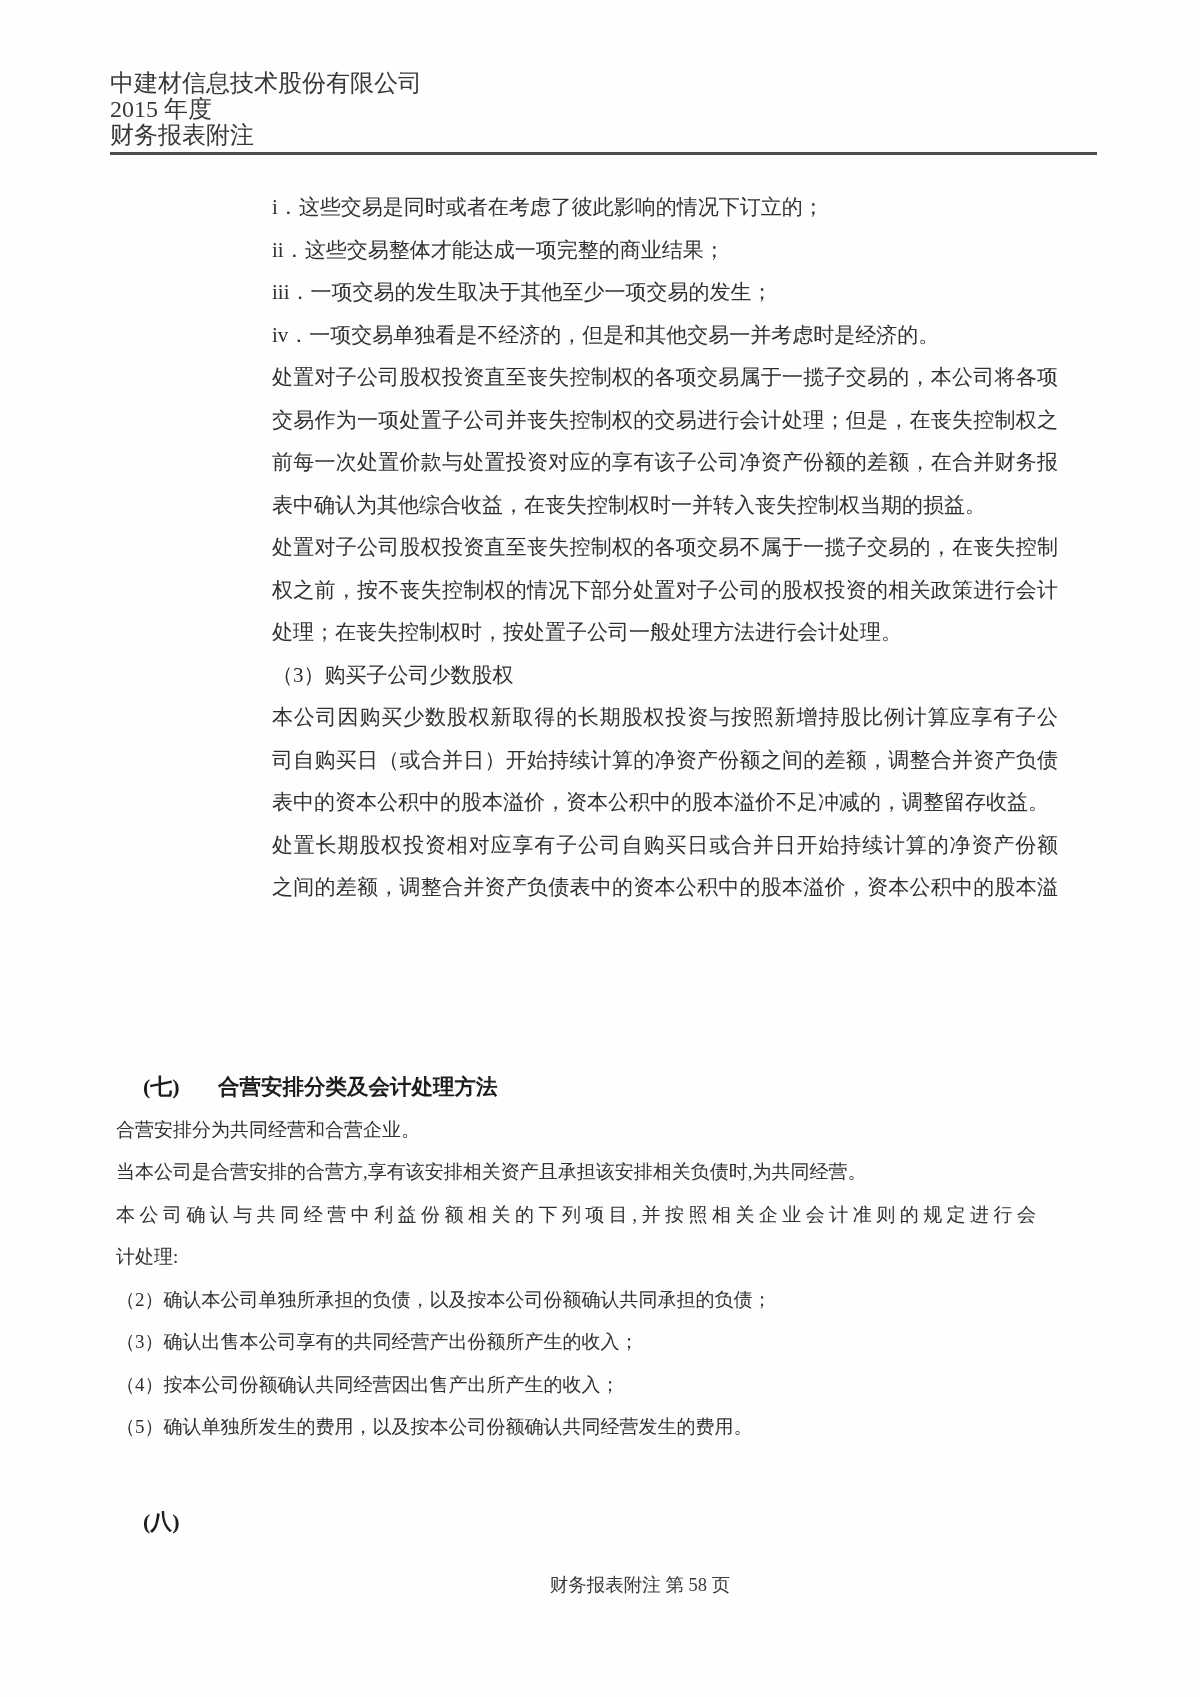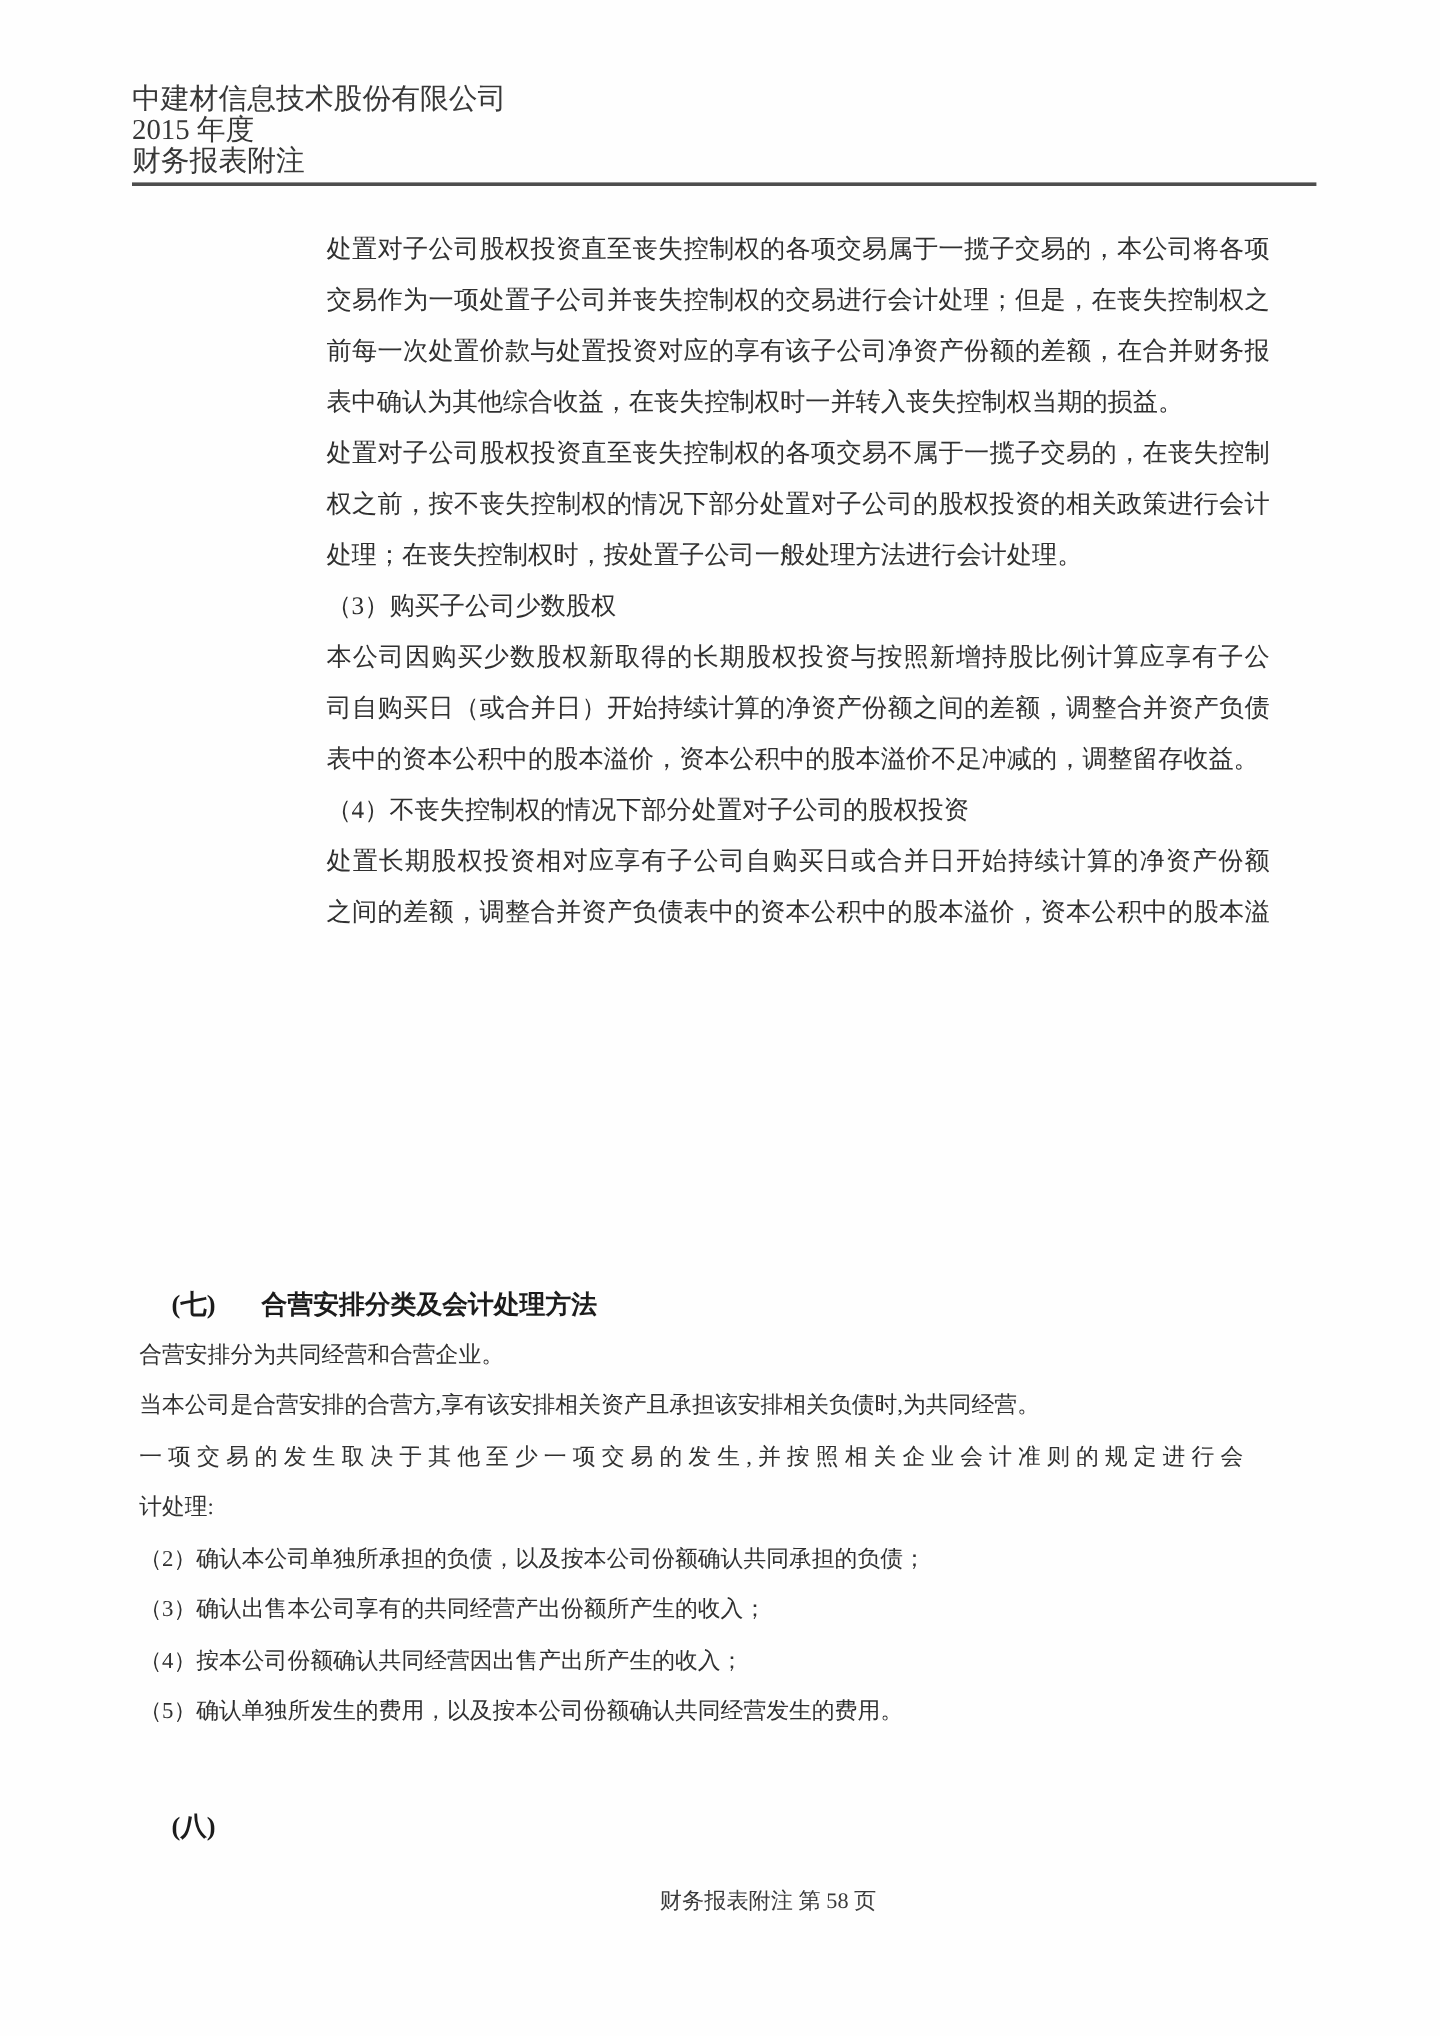--- a/index.html
+++ b/index.html
@@ -104,44 +104,49 @@
   <div class="doc-header">
     <div>中建材信息技术股份有限公司</div>
     <div>2015 年度</div>
     <div>财务报表附注</div>
   </div>
 
   <div class="header-rule"></div>
 
   <div class="upper-block">
     <div>
+        <div class="line">i．这些交易是同时或者在考虑了彼此影响的情况下订立的；</div>
+        <div class="line">ii．这些交易整体才能达成一项完整的商业结果；</div>
+        <div class="line">iii．一项交易的发生取决于其他至少一项交易的发生；</div>
+        <div class="line">iv．一项交易单独看是不经济的，但是和其他交易一并考虑时是经济的。</div>
+      </div>
+    <div>
         <div class="line fill">处置对子公司股权投资直至丧失控制权的各项交易属于一揽子交易的，本公司将各项</div>
         <div class="line fill">交易作为一项处置子公司并丧失控制权的交易进行会计处理；但是，在丧失控制权之</div>
         <div class="line fill">前每一次处置价款与处置投资对应的享有该子公司净资产份额的差额，在合并财务报</div>
         <div class="line">表中确认为其他综合收益，在丧失控制权时一并转入丧失控制权当期的损益。</div>
         <div class="line fill">处置对子公司股权投资直至丧失控制权的各项交易不属于一揽子交易的，在丧失控制</div>
         <div class="line fill">权之前，按不丧失控制权的情况下部分处置对子公司的股权投资的相关政策进行会计</div>
         <div class="line">处理；在丧失控制权时，按处置子公司一般处理方法进行会计处理。</div>
         <div class="line">（3）购买子公司少数股权</div>
         <div class="line fill">本公司因购买少数股权新取得的长期股权投资与按照新增持股比例计算应享有子公</div>
         <div class="line fill">司自购买日（或合并日）开始持续计算的净资产份额之间的差额，调整合并资产负债</div>
         <div class="line">表中的资本公积中的股本溢价，资本公积中的股本溢价不足冲减的，调整留存收益。</div>
-        <div class="line">（4）不丧失控制权的情况下部分处置对子公司的股权投资</div>
         <div class="line fill">处置长期股权投资相对应享有子公司自购买日或合并日开始持续计算的净资产份额</div>
         <div class="line fill">之间的差额，调整合并资产负债表中的资本公积中的股本溢价，资本公积中的股本溢</div>
       </div>
   </div>
 
   <div class="section sec7">
     <span class="sec-label">(七)</span>
     <div class="sec-title">合营安排分类及会计处理方法</div>
     <div class="sec-body">
         <div class="line">合营安排分为共同经营和合营企业。</div>
         <div class="line">当本公司是合营安排的合营方,享有该安排相关资产且承担该安排相关负债时,为共同经营。</div>
-        <div class="line fill">一项交易的发生取决于其他至少一项交易的发生,并按照相关企业会计准则的规定进行会</div>
+        <div class="line fill">本公司确认与共同经营中利益份额相关的下列项目,并按照相关企业会计准则的规定进行会</div>
         <div class="line">计处理:</div>
         <div class="line">（2）确认本公司单独所承担的负债，以及按本公司份额确认共同承担的负债；</div>
         <div class="line">（3）确认出售本公司享有的共同经营产出份额所产生的收入；</div>
         <div class="line">（4）按本公司份额确认共同经营因出售产出所产生的收入；</div>
         <div class="line">（5）确认单独所发生的费用，以及按本公司份额确认共同经营发生的费用。</div>
       </div>
   </div>
 
   <div class="section sec8">
     <span class="sec-label">(八)</span>

